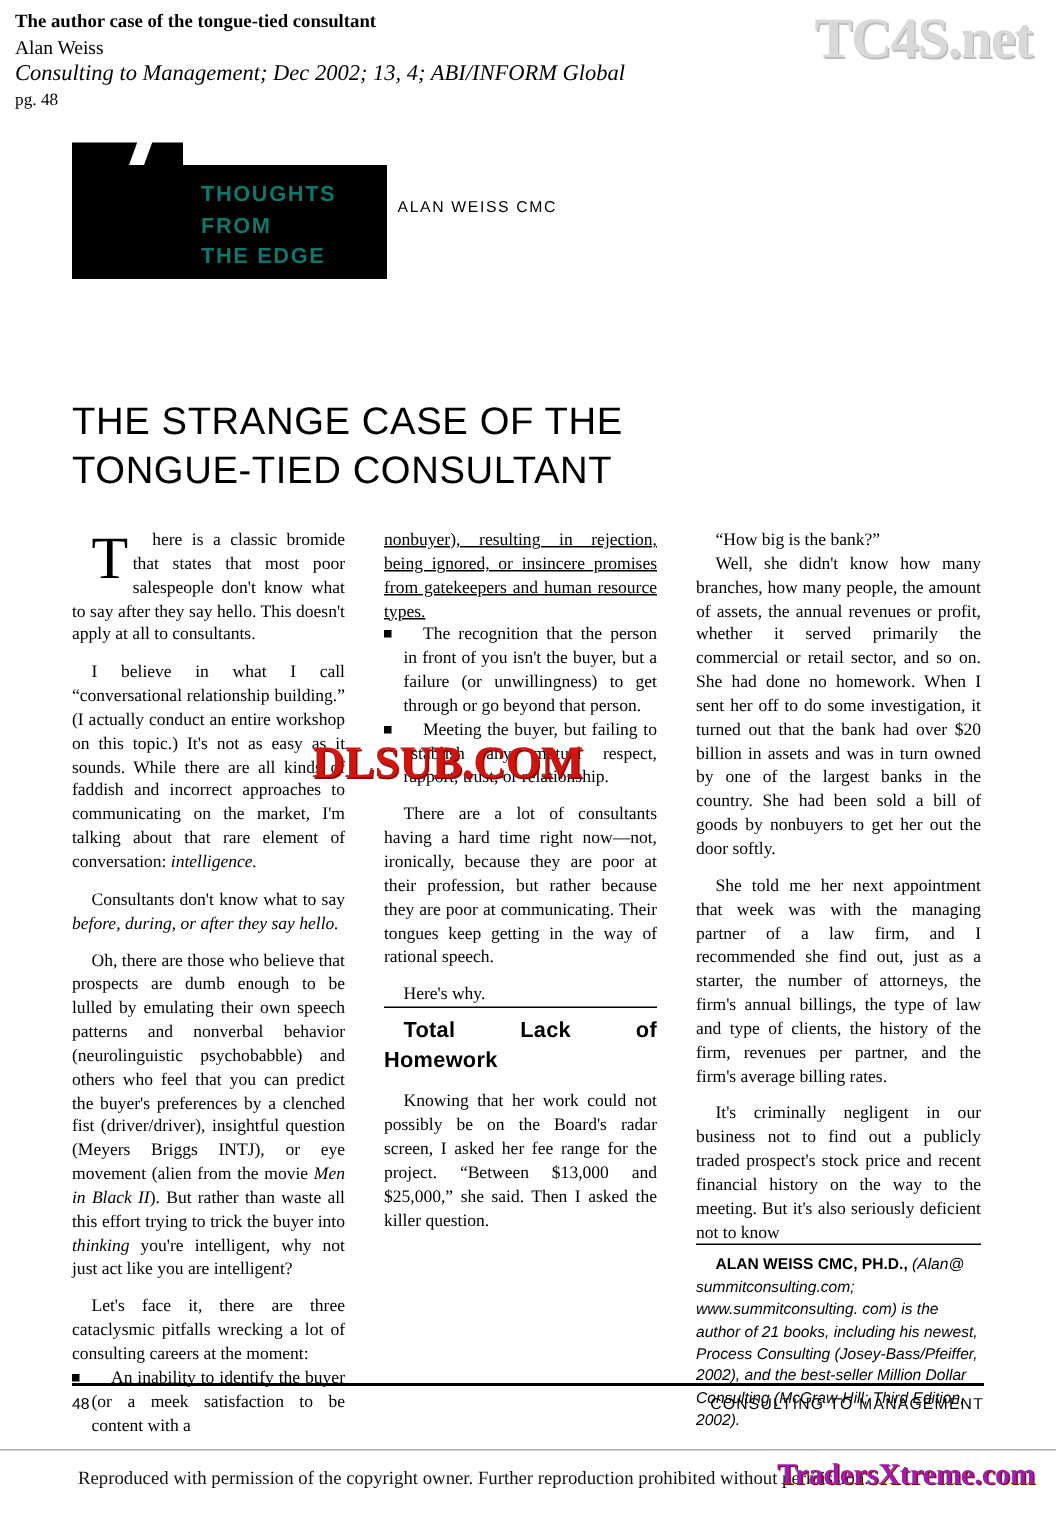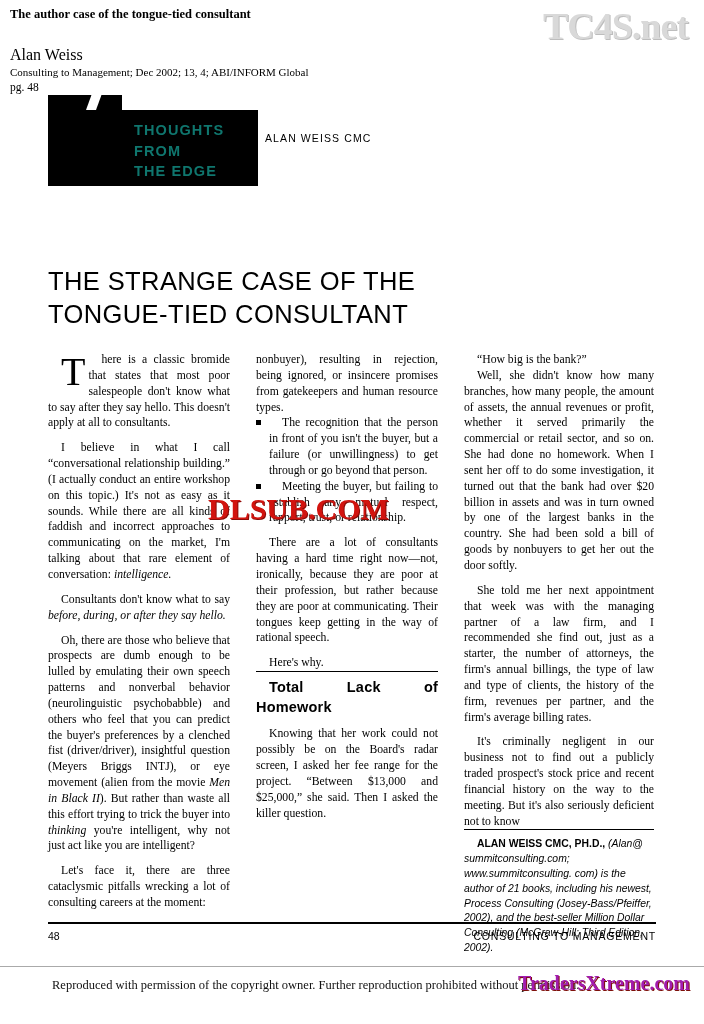--- a/index.html
+++ b/index.html
@@ -24,22 +24,22 @@
     width: 420px;
     font-family: "Liberation Serif", serif;
     font-size: 11.5px;
     line-height: 1.33;
   }
   .citation .c-title {
     font-weight: bold;
     font-size: 12.5px;
     display: block;
   }
-  .citation .c-author { display: block; font-size: 16px; margin-top: 21px; }
-  .citation .c-source { display: block; font-size: 11px; }
+  .citation .c-author { display: block; font-size: 13px; }
+  .citation .c-source { display: block; font-style: italic; font-size: 15px; }
   .citation .c-page { display: block; font-size: 11.5px; }
 
   .watermark-tc4s {
     position: absolute;
     right: 16px;
     top: 4px;
     font-family: "Liberation Serif", serif;
     font-size: 38px;
     font-weight: bold;
     letter-spacing: -1px;
@@ -139,21 +139,21 @@
     color: #000;
   }
   .col.c1 { left: 0; }
   .col.c2 { left: 208px; }
   .col.c3 { left: 416px; width: 190px; }
 
   .col p {
     margin: 0 0 0 0;
     text-indent: 13px;
   }
-  .col p.noindent { text-indent: 0; }
+  .col p.noindent { text-indent: 0; text-decoration: underline; }
   .col p.spaced { margin-top: 9px; }
 
   .dropcap-para {
     position: relative;
     text-indent: 0;
     min-height: 46px;
   }
   .dropcap {
     float: left;
     font-family: "Liberation Serif", serif;
@@ -301,20 +301,21 @@
   </h1>
 
   <div class="cols">
 
     <div class="col c1">
       <p class="dropcap-para"><span class="dropcap">T</span><span>here is a classic bromide that states that most poor salespeople don't know what to say after they say hello. This doesn't apply at all to consultants.</span></p>
       <p class="spaced"><span>I believe in what I call “conversational relationship building.” (I actually conduct an entire workshop on this topic.) It's not as easy as it sounds. While there are all kinds of faddish and incorrect approaches to communicating on the market, I'm talking about that rare element of conversation: </span><span class="italic">intelligence.</span></p>
       <p class="spaced"><span>Consultants don't know what to say </span><span class="italic">before, during, or after they say hello.</span></p>
       <p class="spaced"><span>Oh, there are those who believe that prospects are dumb enough to be lulled by emulating their own speech patterns and nonverbal behavior (neurolinguistic psychobabble) and others who feel that you can predict the buyer's preferences by a clenched fist (driver/driver), insightful question (Meyers Briggs INTJ), or eye movement (alien from the movie </span><span class="italic">Men in Black II</span><span>). But rather than waste all this effort trying to trick the buyer into </span><span class="italic">thinking</span><span> you're intelligent, why not just act like you are intelligent?</span></p>
       <p class="spaced">Let's face it, there are three cataclysmic pitfalls wrecking a lot of consulting careers at the moment:</p>
+      <p class="bullet-item"><span class="sq"></span><span>An inability to identify the buyer (or a meek satisfaction to be content with a</span></p>
     </div>
 
     <div class="col c2">
       <p class="noindent">nonbuyer), resulting in rejection, being ignored, or insincere promises from gatekeepers and human resource types.</p>
       <p class="bullet-item"><span class="sq"></span><span>The recognition that the person in front of you isn't the buyer, but a failure (or unwillingness) to get through or go beyond that person.</span></p>
       <p class="bullet-item"><span class="sq"></span><span>Meeting the buyer, but failing to establish any mutual respect, rapport, trust, or relationship.</span></p>
       <p class="spaced">There are a lot of consultants having a hard time right now—not, ironically, because they are poor at their profession, but rather because they are poor at communicating. Their tongues keep getting in the way of rational speech.</p>
       <p class="spaced">Here's why.</p>
       <p class="subhead">Total Lack of Homework</p>
       <p class="spaced">Knowing that her work could not possibly be on the Board's radar screen, I asked her fee range for the project. “Between $13,000 and $25,000,” she said. Then I asked the killer question.</p>

